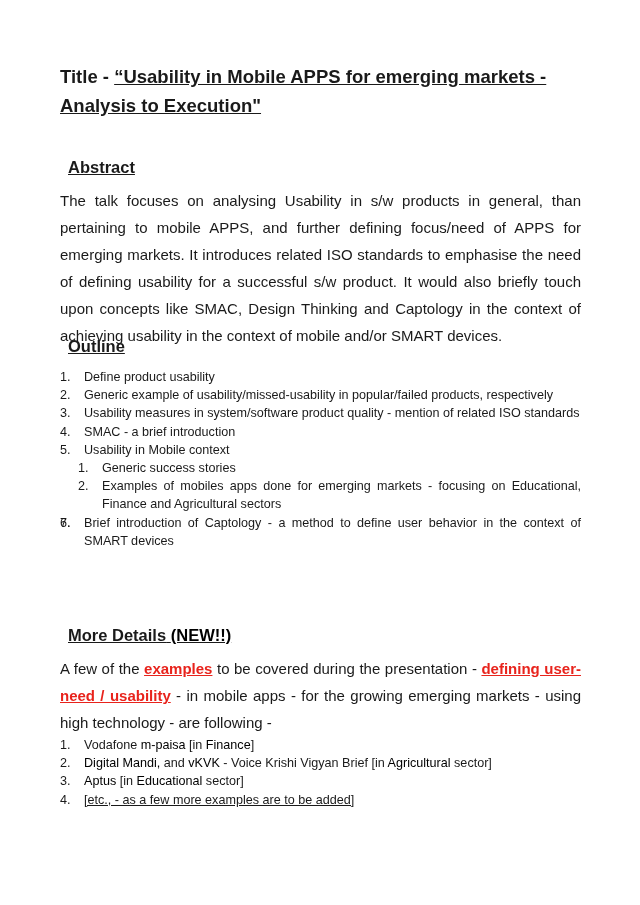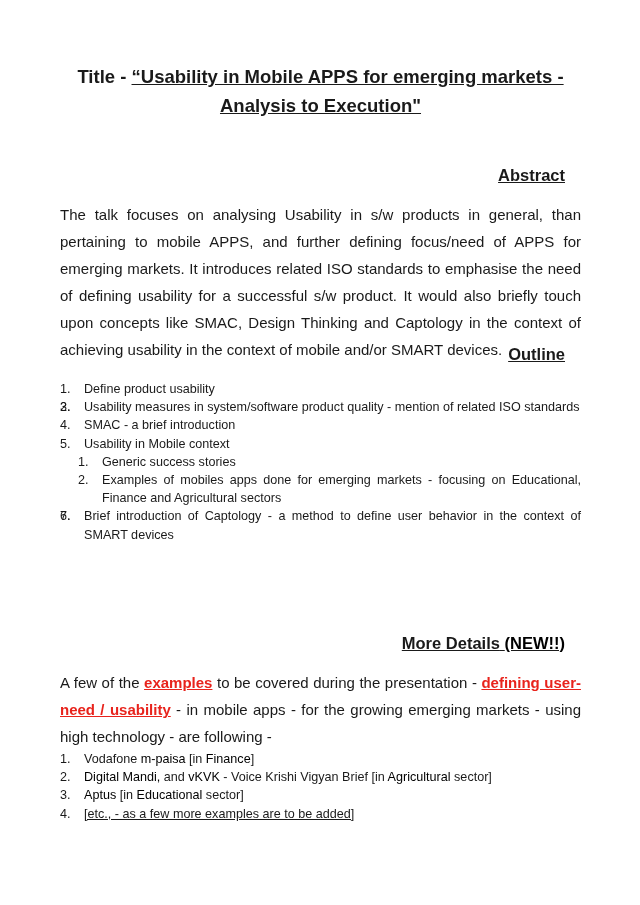--- a/index.html
+++ b/index.html
@@ -1,22 +1,22 @@
 <!DOCTYPE html>
 <html><head>
 <meta charset="utf-8">
 <style>
   html, body { margin:0; padding:0; background:#ffffff; }
   body { width:640px; height:905px; position:relative; overflow:hidden;
          font-family:"Liberation Sans", sans-serif; color:#1a1a1a; }
   .page { position:absolute; left:60px; top:0; width:521px; }
-  .title { position:absolute; top:62px; left:0; width:521px; text-align:center;
+  .title { position:absolute; top:62px; left:0; width:521px; 
            font-weight:bold; font-size:18.5px; line-height:29px; }
   .title .u { text-decoration:underline; }
-  h2 { margin:16px; font-size:16.5px; font-weight:bold; text-align:right; text-decoration:underline; }
+  h2 { margin:8px; font-size:16.5px; font-weight:bold; text-align:left; text-decoration:underline; }
   .sec { position:absolute; left:0; width:521px; }
   p { margin:0; font-size:15px; line-height:27px; text-align:justify; }
   ol { margin:0; padding:0; list-style:none; font-size:12.6px; line-height:18.2px; }
   li { position:relative; padding-left:24px; text-align:justify; }
   li .num { position:absolute; left:0; top:0; }
   ol.sub li { padding-left:24px; }
   ol.sub { margin-left:18px; }
   .red { color:#000000; }
   .redu { color:#e8231c; font-weight:bold; text-decoration:underline; }
   .ul { text-decoration:underline; }
@@ -33,21 +33,21 @@
 
   <div class="sec" style="top:150px;">
     <h2>Abstract</h2>
     <p style="margin-top:10px;">The talk focuses on analysing Usability in s/w products in general, than pertaining to mobile APPS, and further defining focus/need of APPS for emerging markets. It introduces related ISO standards to emphasise the need of defining usability for a successful s/w product. It would also briefly touch upon concepts like SMAC, Design Thinking and Captology in the context of achieving usability in the context of mobile and/or SMART devices.</p>
   </div>
 
   <div class="sec" style="top:329px;">
     <h2>Outline</h2>
     <ol style="margin-top:12px;">
       <li><span class="num">1.</span><span>Define product usability</span></li>
-      <li><span class="num">2.</span></li>
+      <li><span class="num">2.</span><span>Generic example of usability/missed-usability in popular/failed products, respectively</span></li>
       <li><span class="num">3.</span><span>Usability measures in system/software product quality - mention of related ISO standards</span></li>
       <li><span class="num">4.</span><span>SMAC - a brief introduction</span></li>
       <li><span class="num">5.</span><span>Usability in Mobile context</span>
         <ol class="sub" style="margin-left:-6px;">
           <li><span class="num">1.</span><span>Generic success stories</span></li>
           <li><span class="num">2.</span><span>Examples of mobiles apps done for emerging markets - focusing on Educational, Finance and Agricultural sectors</span></li>
         </ol>
       </li>
       <li><span class="num">6.</span></li>
       <li><span class="num">7.</span><span>Brief introduction of Captology - a method to define user behavior in the context of SMART devices</span></li>

